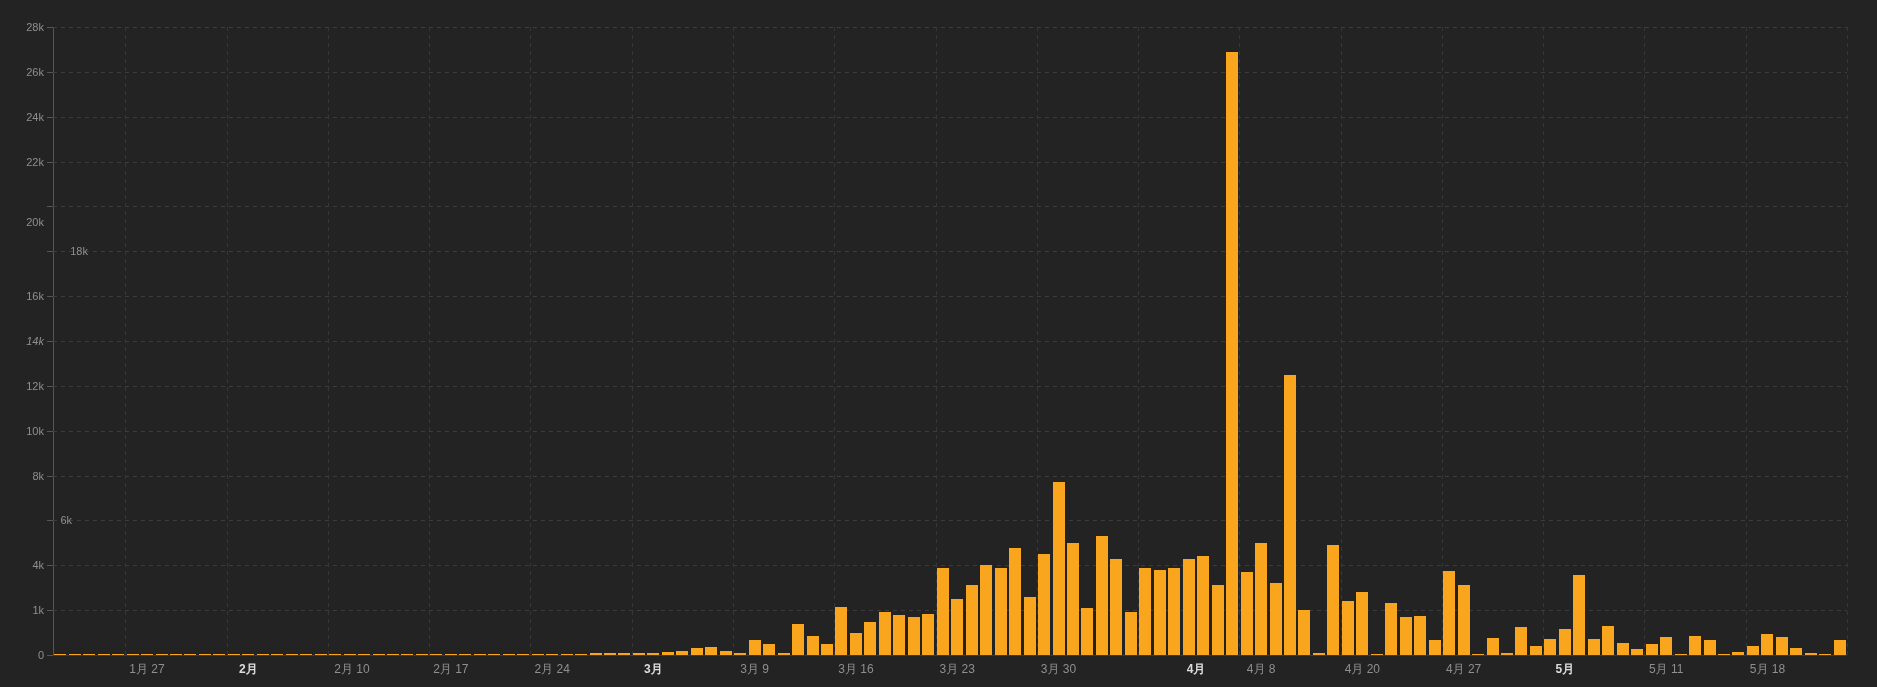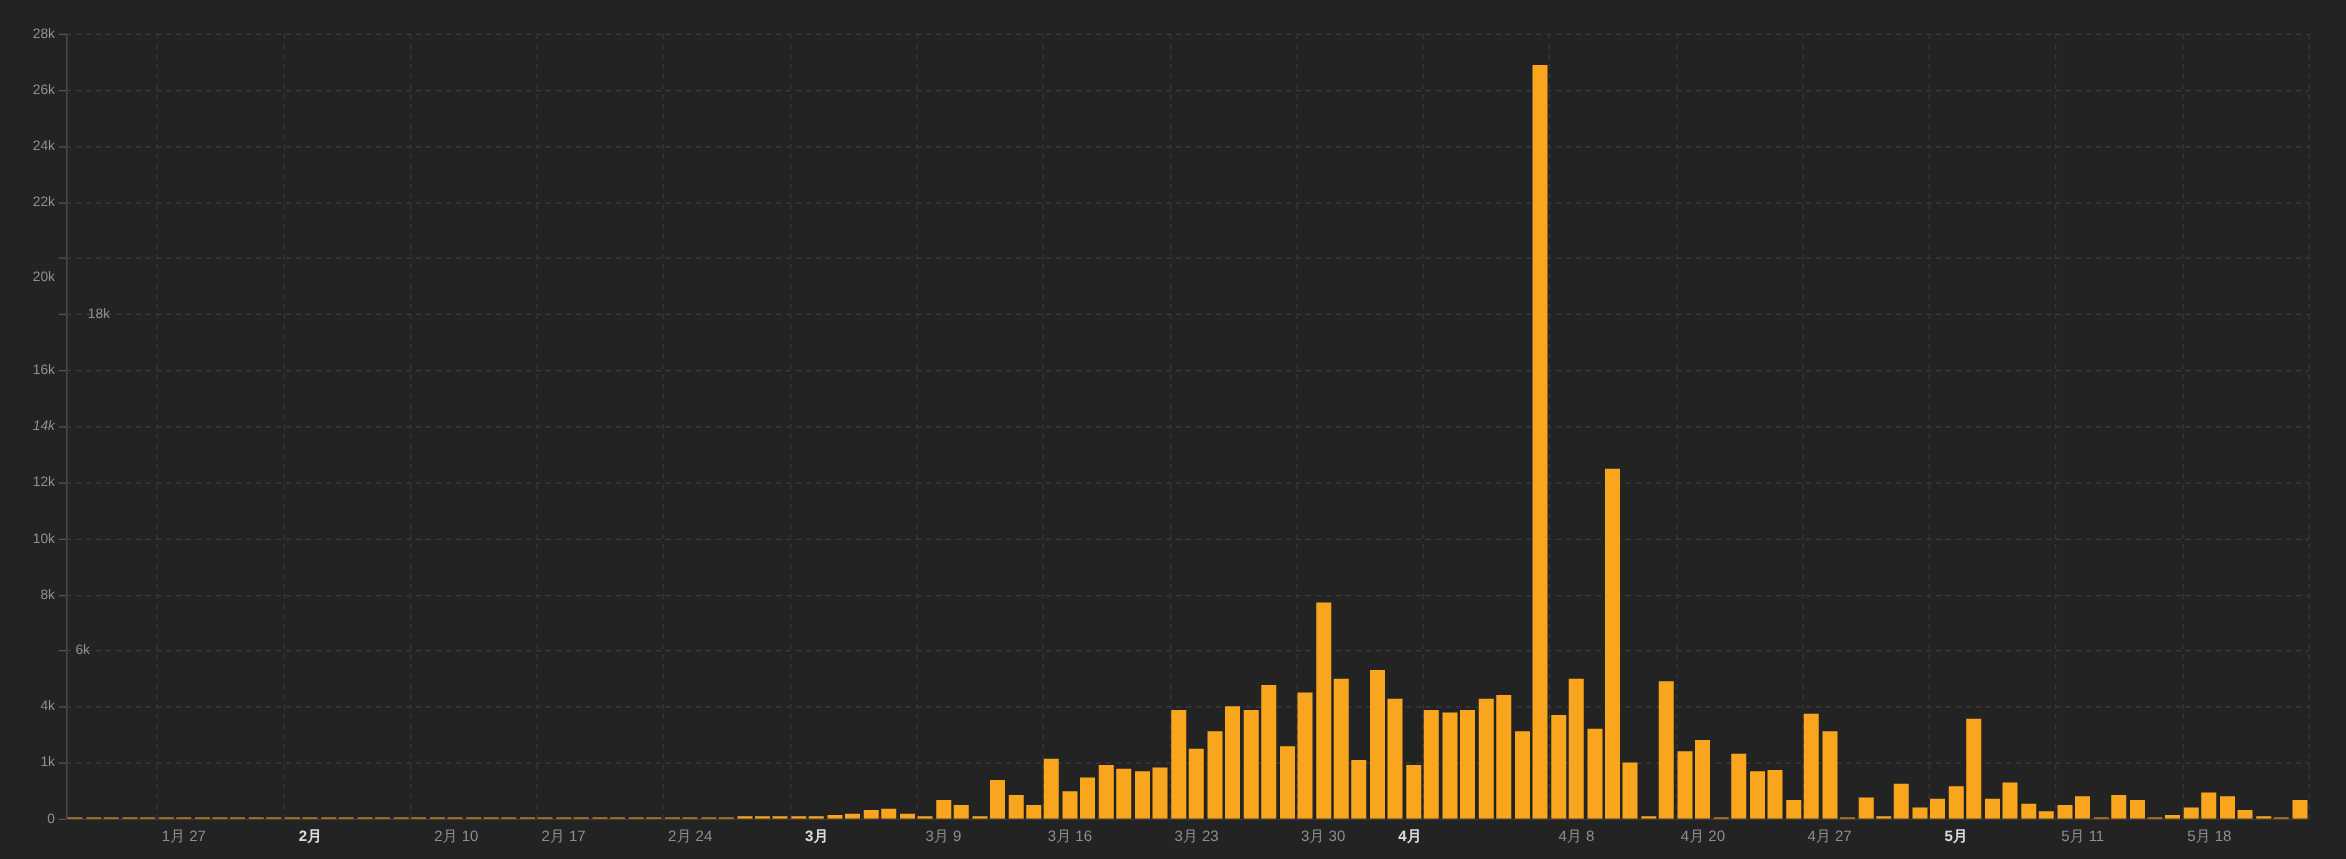--- a/index.html
+++ b/index.html
@@ -224,29 +224,29 @@
       <div class="bar" style="left: 1775.9px; top: 637.057px; height: 17.9429px; background: rgb(250, 165, 30);"></div>
       <div class="bar" style="left: 1790.36px; top: 648.271px; height: 6.72857px; background: rgb(250, 165, 30);"></div>
       <div class="bar" style="left: 1804.83px; top: 653.206px; height: 1.79429px; background: rgb(250, 165, 30);"></div>
       <div class="bar" style="left: 1819.3px; top: 653.879px; height: 1.12143px; background: rgb(250, 165, 30);"></div>
       <div class="bar" style="left: 1833.77px; top: 640.421px; height: 14.5786px; background: rgb(250, 165, 30);"></div>
     </div>
   <div class="x-axis-line"></div>
   <div id="xlabels">
       <div class="xlab" style="left: 147.04px;">1月 27</div>
       <div class="xlab month" style="left: 248.315px;">2月</div>
-      <div class="xlab" style="left: 365px;">2月 10</div>
+      <div class="xlab" style="left: 352px;">2月 10</div>
       <div class="xlab" style="left: 450.863px;">2月 17</div>
       <div class="xlab" style="left: 552.137px;">2月 24</div>
       <div class="xlab month" style="left: 653.411px;">3月</div>
       <div class="xlab" style="left: 754.685px;">3月 9</div>
       <div class="xlab" style="left: 855.96px;">3月 16</div>
       <div class="xlab" style="left: 957.234px;">3月 23</div>
       <div class="xlab" style="left: 1058.51px;">3月 30</div>
-      <div class="xlab month" style="left: 1128px;">4月</div>
+      <div class="xlab month" style="left: 1196px;">4月</div>
       <div class="xlab" style="left: 1261.06px;">4月 8</div>
       <div class="xlab" style="left: 1362.33px;">4月 20</div>
       <div class="xlab" style="left: 1463.6px;">4月 27</div>
       <div class="xlab month" style="left: 1564.88px;">5月</div>
       <div class="xlab" style="left: 1666.15px;">5月 11</div>
       <div class="xlab" style="left: 1767.43px;">5月 18</div>
     </div>
 </div>
 
 </body></html>

